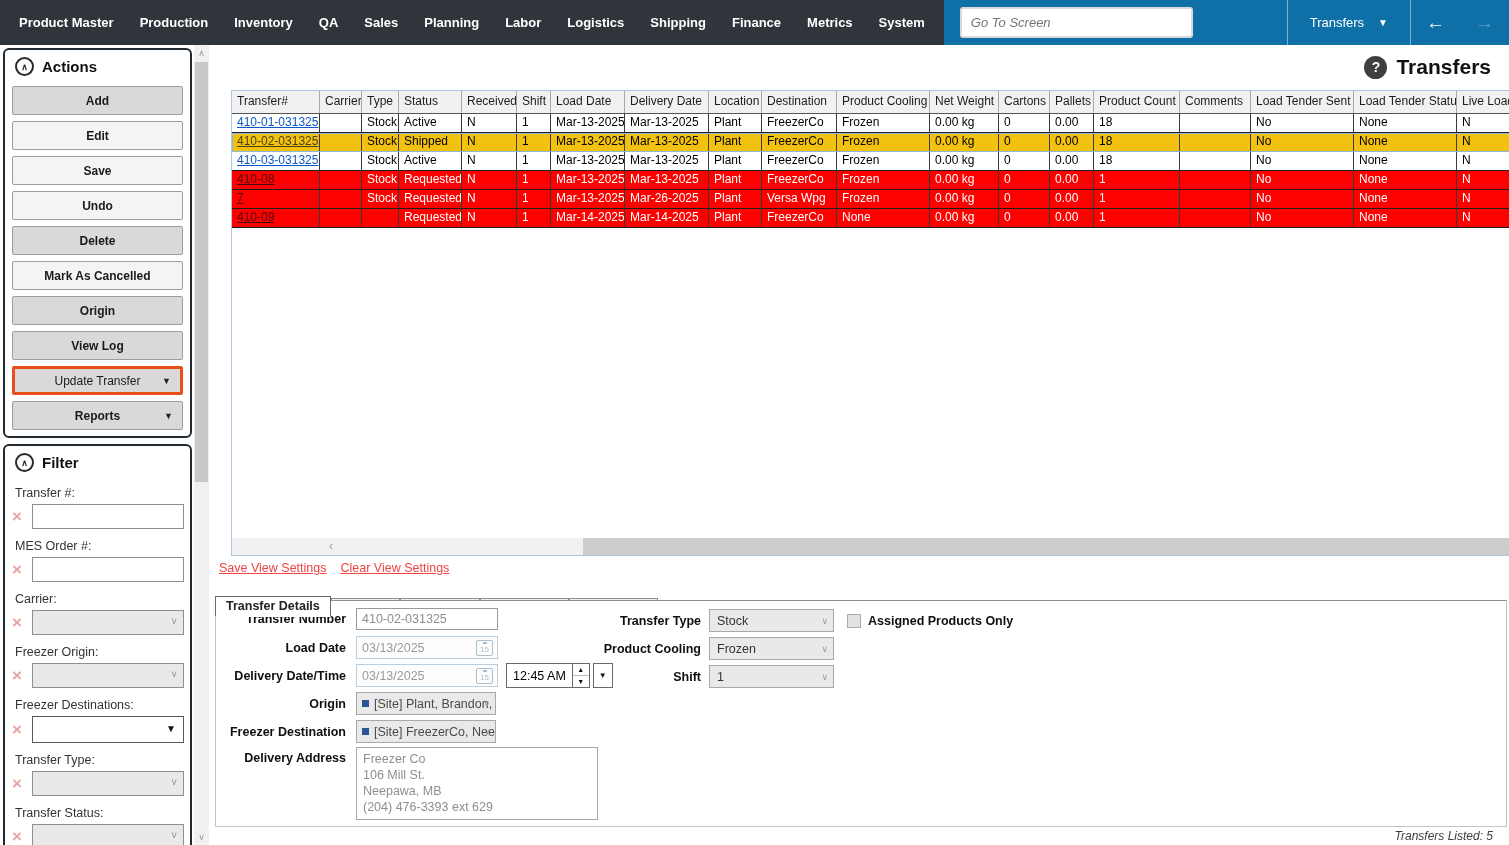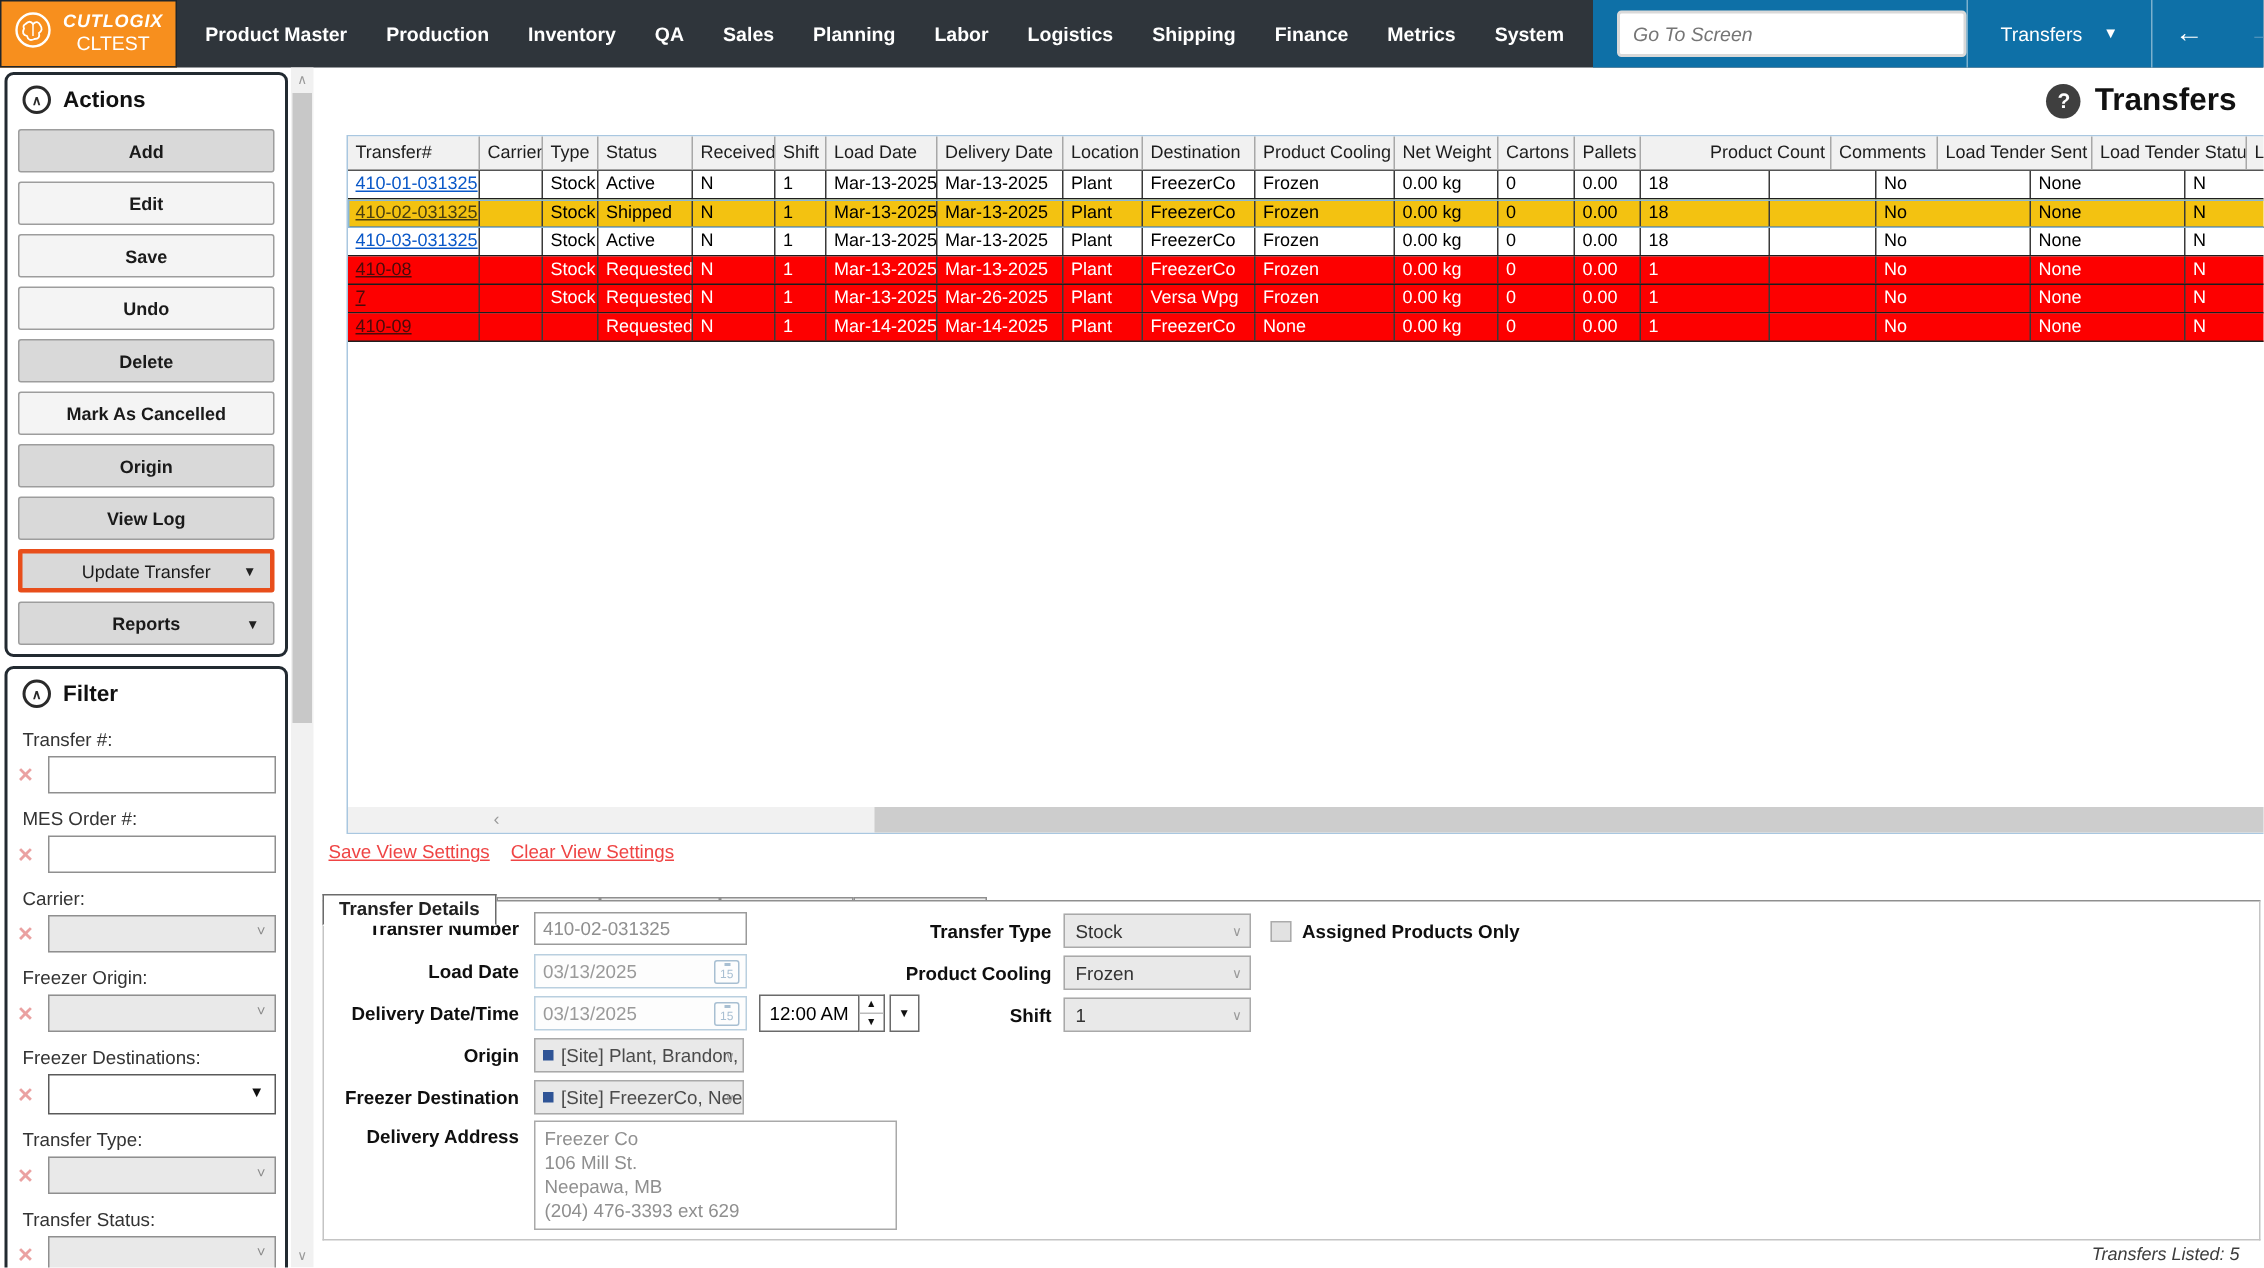--- a/index.html
+++ b/index.html
@@ -112,33 +112,20 @@
   .cb-label { font-weight:bold; font-size:12.5px; color:#0f0f0f; }
 
   .status-line { position:absolute; right:16px; top:829px; font-style:italic; font-size:12px; color:#3d3d3d; }
 </style>
 </head>
 <body>
 
 <div id="page">
 
   <div class="topbar">
-    <div class="logo">
-      <span>
-        <svg width="26" height="26" viewBox="0 0 26 26">
-          <circle cx="13" cy="13" r="11" fill="none" stroke="#fff" stroke-width="1.6"></circle>
-          <path d="M8 9 q3 -3 5 0 q3 -3 5 1 q2 3 -1 5 q1 4 -3 4 q-4 2 -5 -2 q-4 -1 -2 -5 q-1 -2 1 -3 Z" fill="none" stroke="#fff" stroke-width="1.2"></path>
-          <path d="M13 9 v8" stroke="#fff" stroke-width="1"></path>
-        </svg>
-      </span>
-      <span class="logo-texts">
-        <span class="logo-brand">CUTLOGIX</span>
-        <span class="logo-env">CLTEST</span>
-      </span>
-    </div>
     <div class="nav">
         <div class="nav-item">Product Master</div>
         <div class="nav-item">Production</div>
         <div class="nav-item">Inventory</div>
         <div class="nav-item">QA</div>
         <div class="nav-item">Sales</div>
         <div class="nav-item">Planning</div>
         <div class="nav-item">Labor</div>
         <div class="nav-item">Logistics</div>
         <div class="nav-item">Shipping</div>
@@ -255,21 +242,21 @@
           <div class="gh-cell" style="width: 55px;">Received</div>
           <div class="gh-cell" style="width: 34px;">Shift</div>
           <div class="gh-cell" style="width: 74px;">Load Date</div>
           <div class="gh-cell" style="width: 84px;">Delivery Date</div>
           <div class="gh-cell" style="width: 53px;">Location</div>
           <div class="gh-cell" style="width: 75px;">Destination</div>
           <div class="gh-cell" style="width: 93px;">Product Cooling</div>
           <div class="gh-cell" style="width: 69px;">Net Weight</div>
           <div class="gh-cell" style="width: 51px;">Cartons</div>
           <div class="gh-cell" style="width: 44px;">Pallets</div>
-          <div class="gh-cell" style="width: 86px; margin-left: 41px;">Product Count</div>
+          <div class="gh-cell" style="width: 86px;">Product Count</div>
           <div class="gh-cell" style="width: 71px;">Comments</div>
           <div class="gh-cell" style="width: 103px;">Load Tender Sent</div>
           <div class="gh-cell" style="width: 103px;">Load Tender Status</div>
           <div class="gh-cell" style="width: 57px;">Live Load</div>
         </div>
         <div class="grid-row row-white">
           <div class="g-cell" style="width: 88px;"><span class="t-link">410-01-031325</span></div>
           <div class="g-cell" style="width: 42px;"></div>
           <div class="g-cell" style="width: 37px;">Stock</div>
           <div class="g-cell" style="width: 63px;">Active</div>
@@ -430,21 +417,21 @@
       </div>
     </div>
 
     <div class="frow" style="left:10px; top:62px;">
       <div class="flabel" style="width:120px;">Delivery Date/Time</div>
       <div class="date-input" style="margin-left:10px;">
         <span>03/13/2025</span>
         <span class="cal-icon">15</span>
       </div>
       <div class="time-box" style="margin-left:8px;">
-        <span class="time-val">12:00 AM</span>
+        <span class="time-val">12:45 AM</span>
         <span class="spin">
             <span>▲</span>
             <span>▼</span>
           </span>
         <span class="time-dd">▼</span>
       </div>
     </div>
 
     <div class="frow" style="left:10px; top:91px;">
       <div class="flabel" style="width:120px;">Origin</div>

